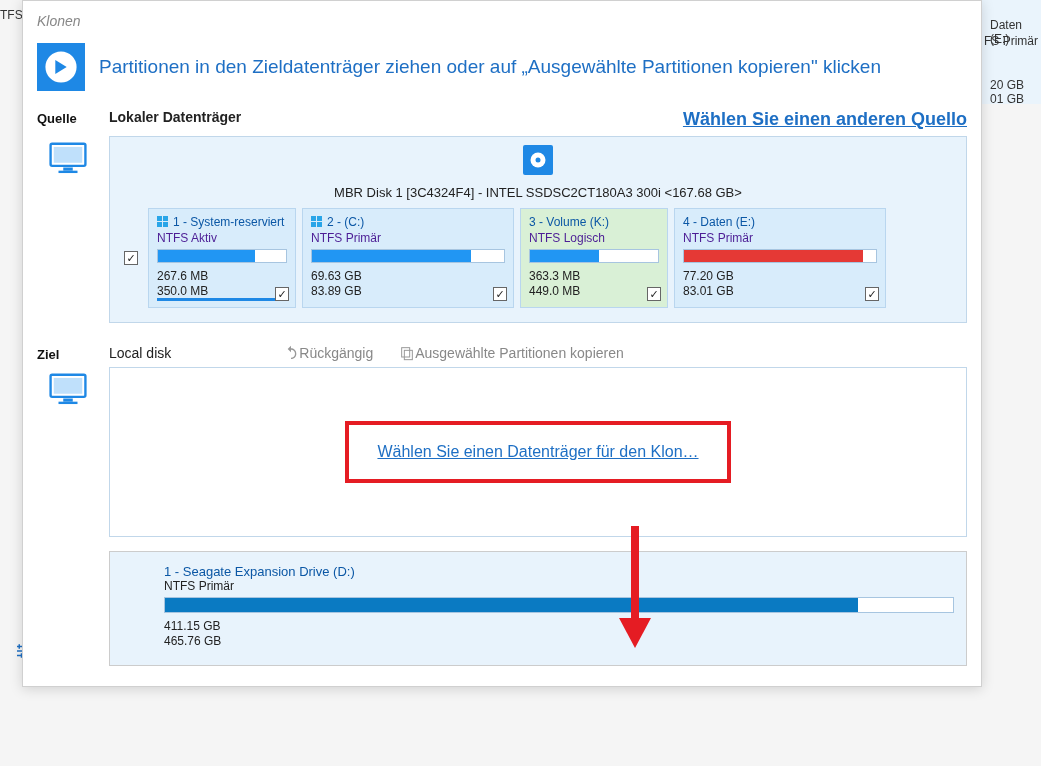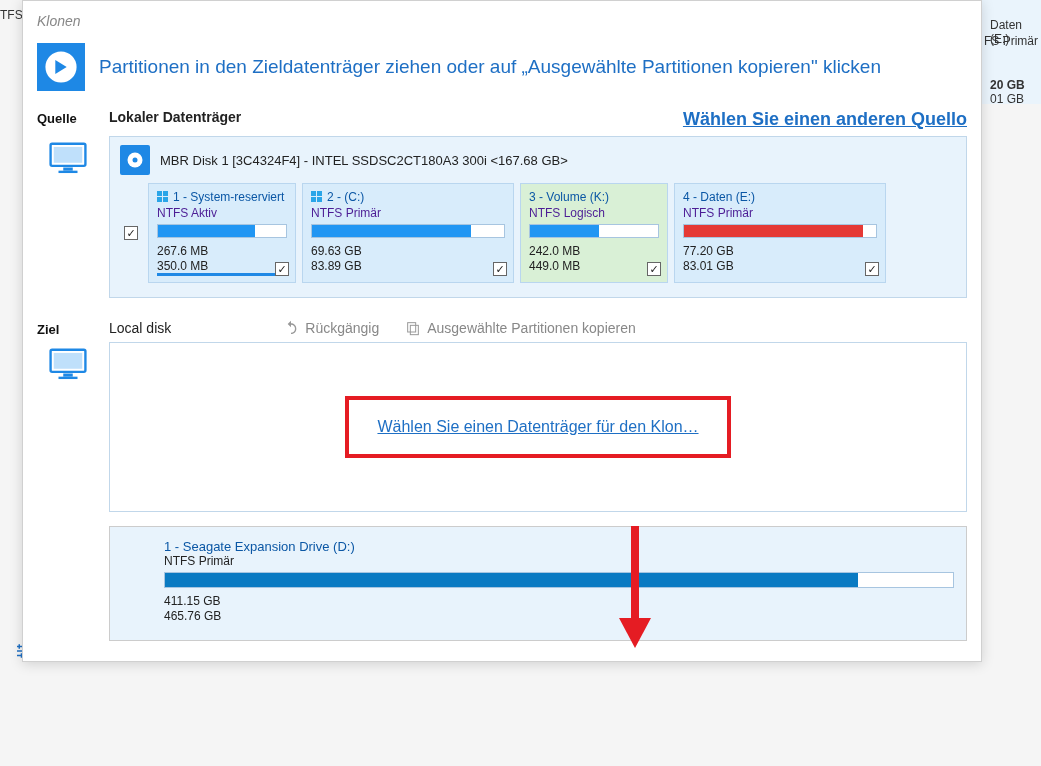--- a/index.html
+++ b/index.html
@@ -85,20 +85,21 @@
     background: #e8f3fc;
     padding: 8px 10px 14px 10px;
   }
   .disk-head {
     display: flex;
     align-items: center;
     gap: 10px;
     font-size: 13px;
     color: #222;
     margin-bottom: 8px;
+    flex-direction: column;
   }
   .disk-icon {
     width: 30px; height: 30px;
     background: #1e88e5;
     border-radius: 2px;
     display:flex; align-items:center; justify-content:center;
   }
   .partitions {
     display: flex;
     gap: 6px;
@@ -153,21 +154,21 @@
   .underline-accent { border-bottom: 3px solid #1e88e5; height: 0; margin-top: -1px; }
   .ziel-body { margin-top: 22px; }
   .ziel-toolbar {
     display: flex;
     align-items: center;
     gap: 26px;
     margin-bottom: 6px;
     color: #888;
     font-size: 14px;
   }
-  .tool-btn { display: flex; align-items: center; gap: 6px; cursor: pointer; }
+  .tool-btn { display: flex; align-items: center; cursor: pointer; }
   .tool-btn svg { width:16px; height:16px; }
   .target-box {
     border: 1px solid #c1d7ea;
     background: #fff;
     height: 170px;
     display: flex;
     align-items: center;
     justify-content: center;
   }
   .red-frame {
@@ -201,21 +202,21 @@
   }
   .ext-settings svg{width:18px;height:18px;}
 </style>
 </head>
 <body>
 
 <div class="bg-strip" style="left:978px;top:0;width:63px;height:104px;"></div>
 <span class="bg-text" style="left:0;top:8px;">TFS</span>
 <span class="bg-text" style="left:990px;top:18px;">Daten (E:)</span>
 <span class="bg-text" style="left:984px;top:34px;">FS Primär</span>
-<span class="bg-text" style="left:990px;top:78px;font-weight:bold;">20 GB</span>
+<span class="bg-text" style="left:990px;top:78px;">20 GB</span>
 <span class="bg-text" style="left:990px;top:92px;">01 GB</span>
 
 <div class="ext-settings">
   <svg viewBox="0 0 24 24">
       <path fill="none" stroke="#1e6fc4" stroke-width="2" d="M4 6h16M4 12h16M4 18h16M7 3v6M14 9v6M10 15v6"></path>
     </svg>
   <span>Erweit</span>
 </div>
 
 <div class="modal">
@@ -310,21 +311,21 @@
             </div>
             <div class="part-card bg-green" style="width: 148px;">
               <div class="part-title">
                 <span>3 - Volume (K:)</span>
               </div>
               <div class="part-sub">NTFS Logisch</div>
               <div class="bar">
                 <div class="fill blue" style="width:54%"></div>
               </div>
               <div class="part-sizes">
-                <div>242.0 MB</div>
+                <div>363.3 MB</div>
                 <div>449.0 MB</div>
               </div>
               <span class="part-chk">✓</span>
             </div>
             <div class="part-card bg-blue" style="width: 212px;">
               <div class="part-title">
                 <span>4 - Daten (E:)</span>
               </div>
               <div class="part-sub">NTFS Primär</div>
               <div class="bar">

